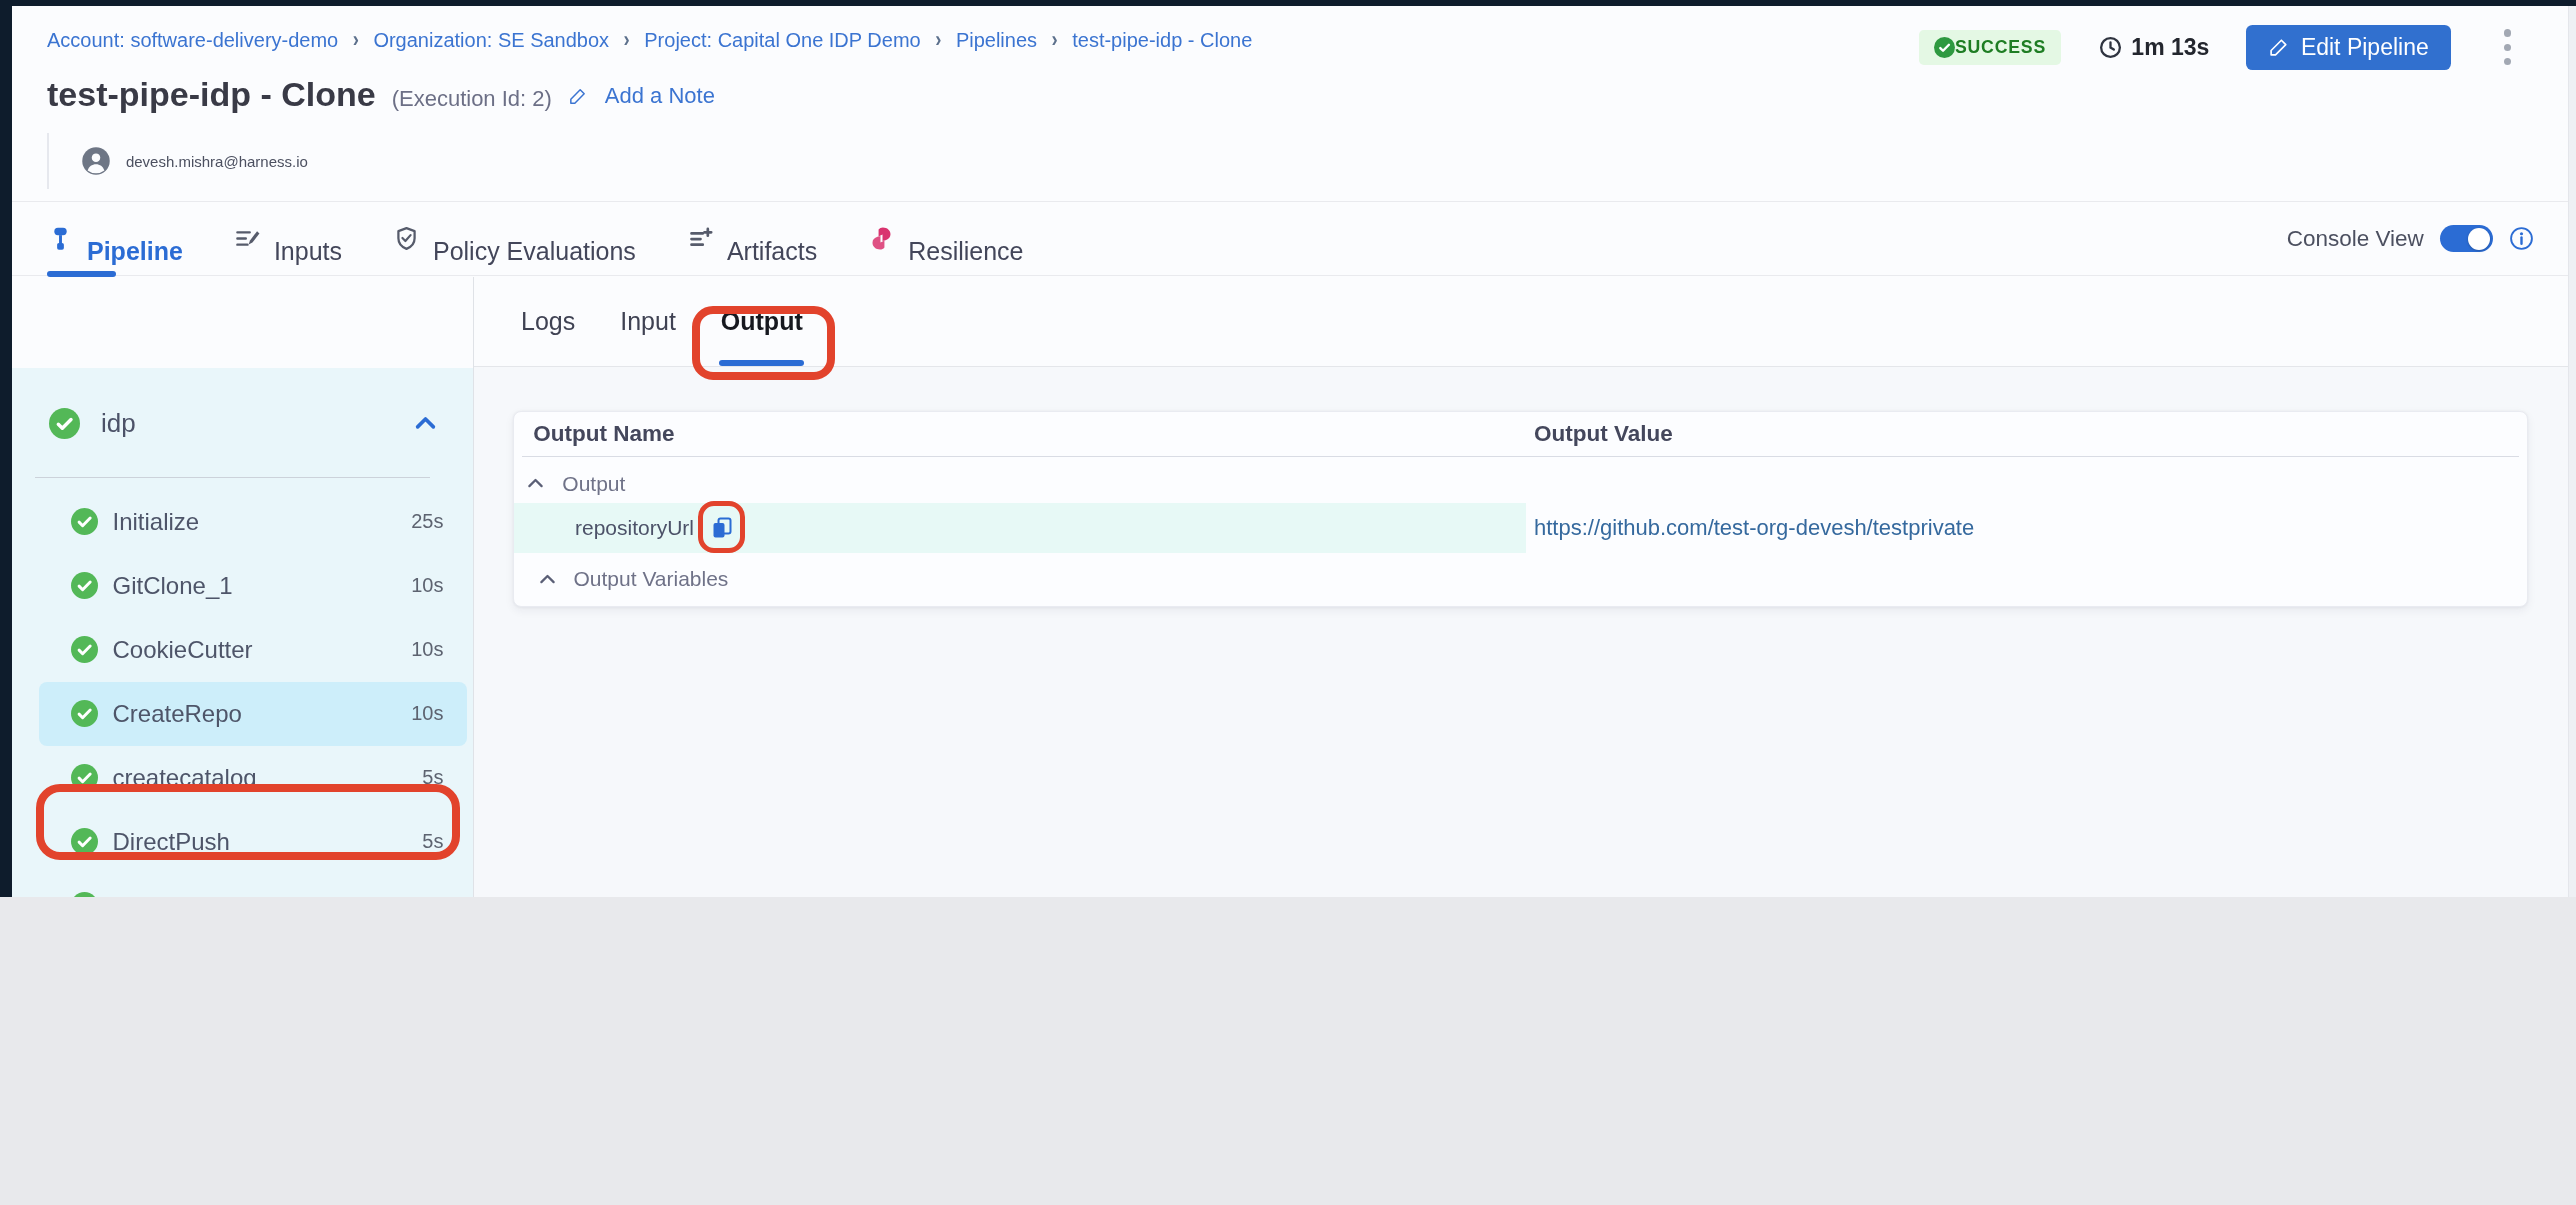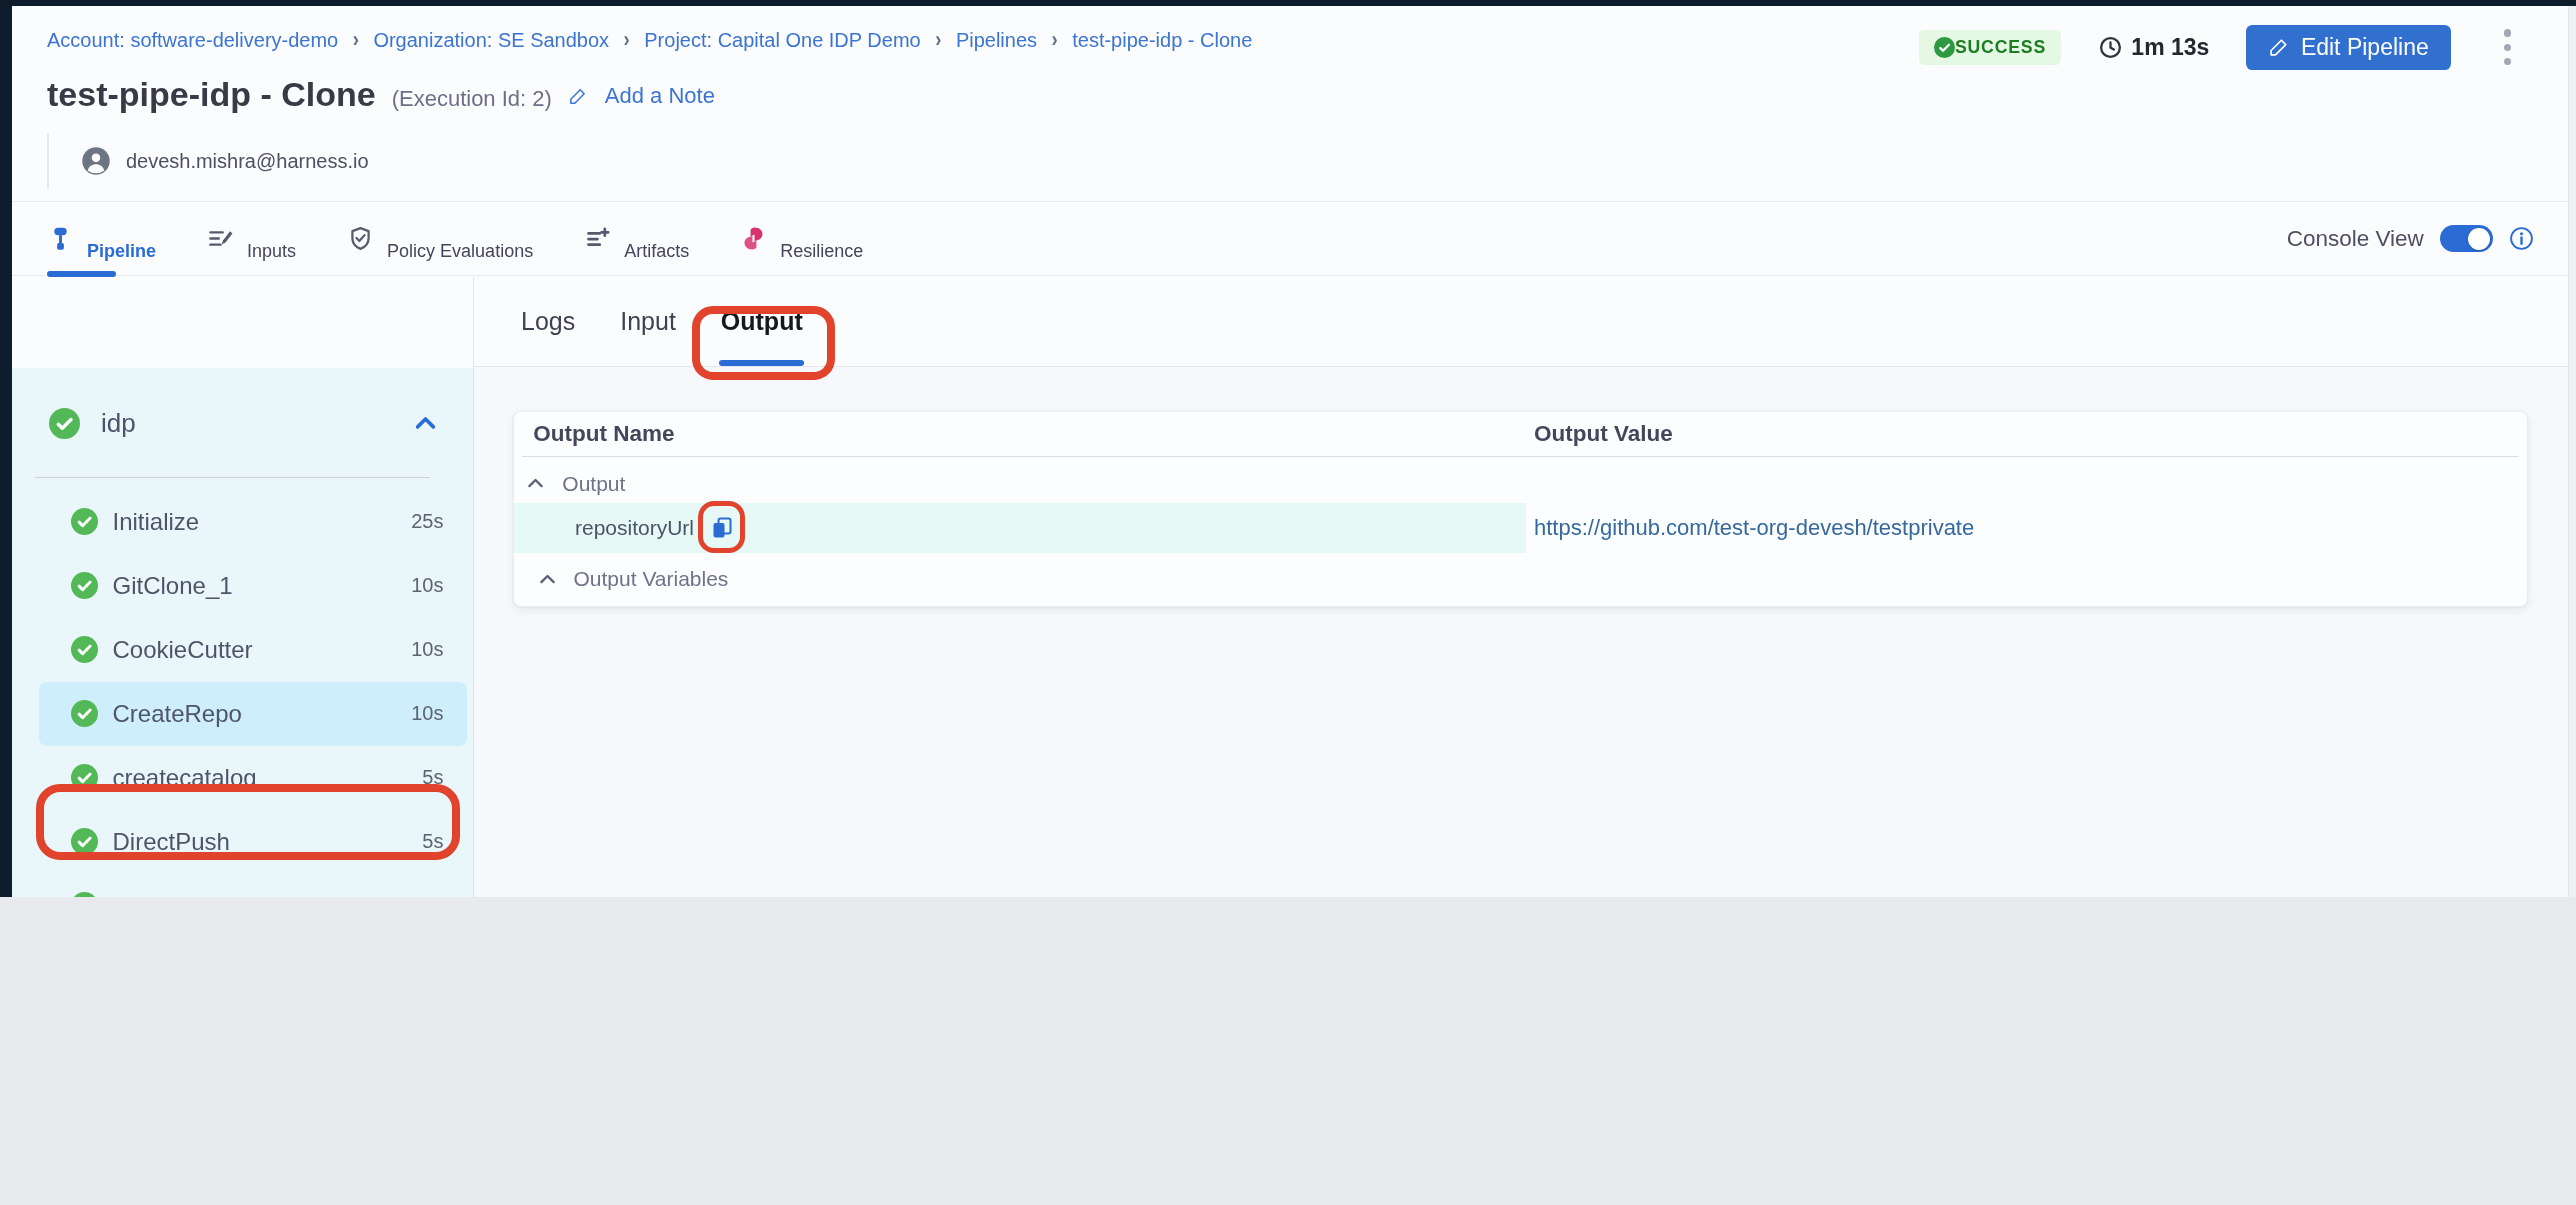--- a/index.html
+++ b/index.html
@@ -23,26 +23,26 @@
   .edit-btn-label{color:#ffffff;font-size:23px;}
   .kebab{display:flex;flex-direction:column;gap:7.2px;margin-left:11.3px;padding:4.8px;cursor:pointer;}
   .kebab i{width:7.2px;height:7.2px;border-radius:50%;background:#a2a8b3;display:block;}
   .title-row{position:absolute;left:35px;top:69px;display:flex;align-items:baseline;gap:16px;white-space:nowrap;}
   .exec-title{font-size:34px;font-weight:bold;color:#393a46;}
   .exec-id{font-size:22px;color:#6c6f86;}
   .add-note{display:flex;align-items:center;gap:17px;font-size:22px;color:#3b74d1;cursor:pointer;}
   .email-row{position:absolute;left:35px;top:127px;height:56px;display:flex;align-items:center;}
   .email-vline{width:2.4px;height:56px;background:#e6e8ee;}
   .email-icon{margin-left:32px;}
-  .email-text{margin-left:14.5px;font-size:20px;color:#4c5060;}
+  .email-text{margin-left:14.5px;font-size:15px;color:#4c5060;}
 
   
   .main-tabs{position:absolute;left:0;right:0;top:196px;height:73px;border-bottom:1.6px solid #e9eaee;background:#fbfcfe;display:flex;align-items:center;padding-left:35px;}
   .tab{position:relative;height:100%;display:flex;align-items:center;gap:13px;margin-right:51px;cursor:pointer;}
-  .tab-label{font-size:18px;color:#43465a;margin-top:26px;}
+  .tab-label{font-size:25px;color:#43465a;margin-top:26px;}
   .tab.active .tab-label{color:#2b6cd4;font-weight:bold;}
   .tab-underline{position:absolute;left:0;bottom:-1.6px;width:69px;height:5.6px;border-radius:3.2px;background:#2b6cd4;}
   .console{margin-left:auto;display:flex;align-items:center;gap:16px;padding-right:35px;}
   .console-label{font-size:22.5px;color:#4c5060;}
   .toggle{width:53px;height:27px;border-radius:13.7px;background:#2b6cd4;position:relative;cursor:pointer;}
   .toggle-knob{position:absolute;right:2.4px;top:2.4px;width:22.5px;height:22.5px;border-radius:50%;background:#fff;box-shadow:0 0.8px 2.4px rgba(0,0,0,.25);}
 
   
   .body{position:absolute;left:0;right:0;top:271px;bottom:0;display:flex;}
   .sidebar{width:461px;flex:none;border-right:1.6px solid #dfe2e7;background:#fbfcfe;position:relative;}

